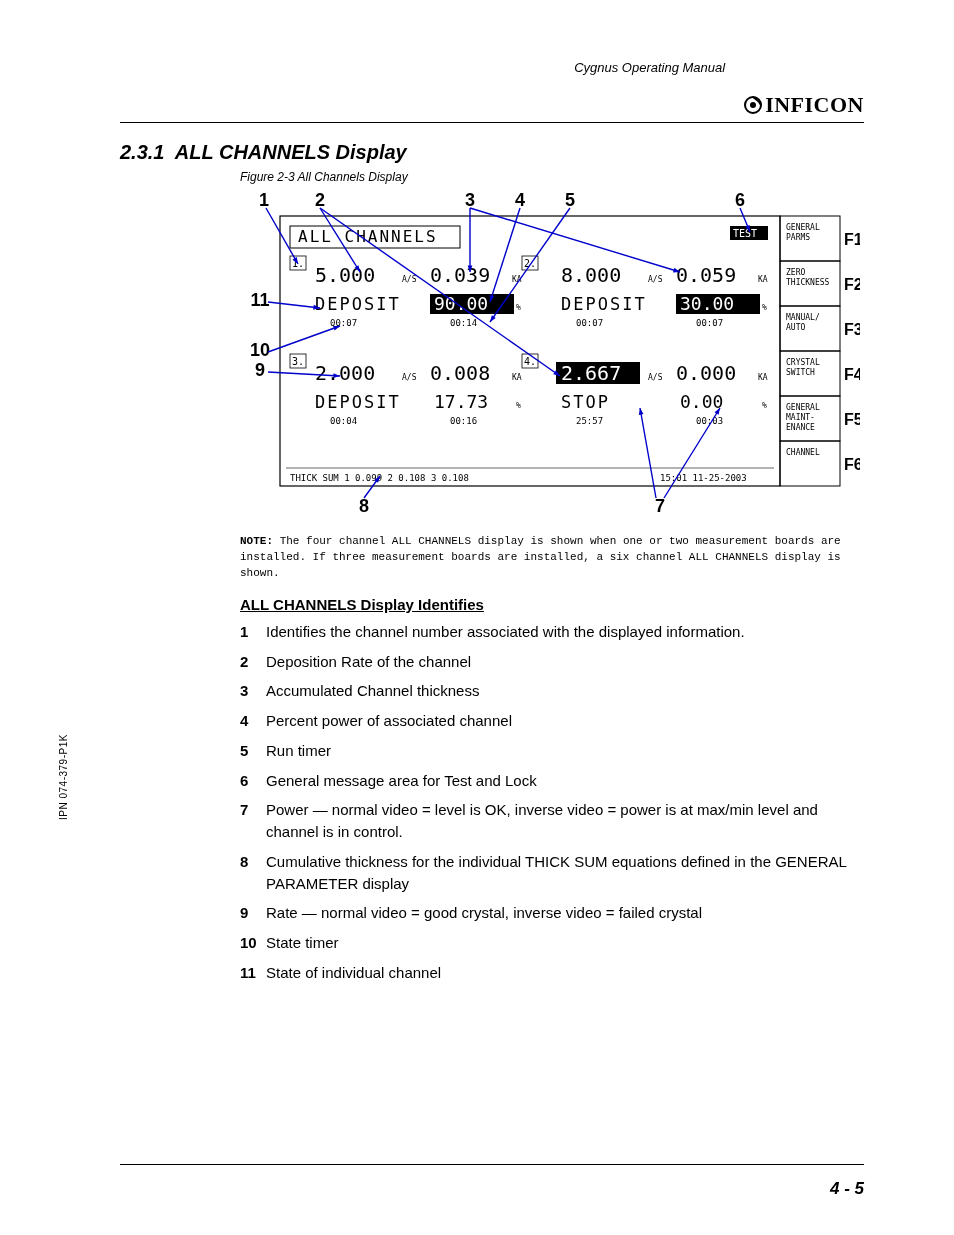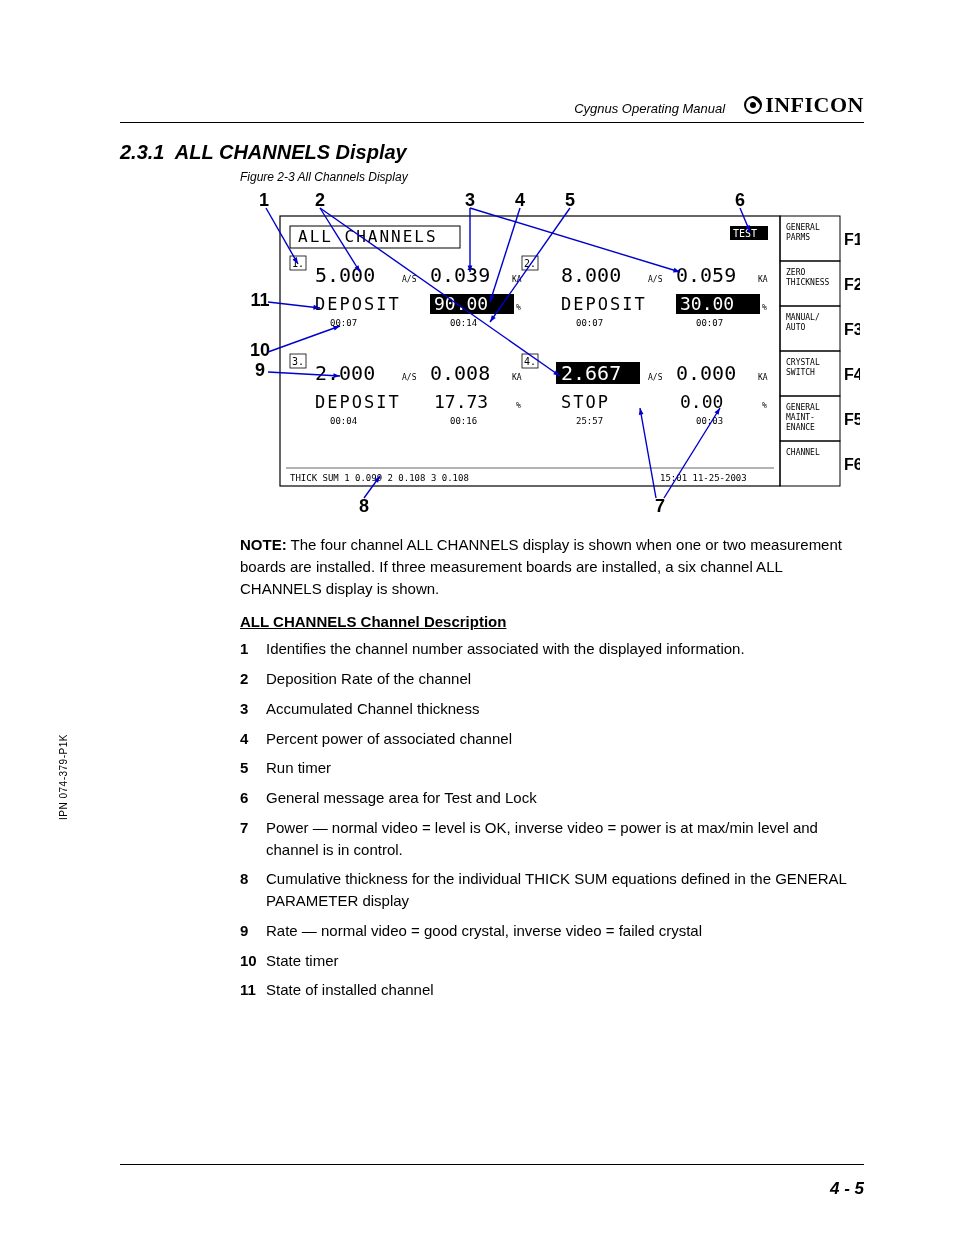--- a/index.html
+++ b/index.html
@@ -15,21 +15,21 @@
   }
   .page {
     padding: 60px 90px 60px 120px;
     position: relative;
     height: 100%;
     box-sizing: border-box;
   }
   .header {
     display: flex;
     justify-content: flex-end;
-    align-items: flex-end;
+    align-items: flex-start;
     gap: 18px;
     border-bottom: 1.5px solid #000;
     padding-bottom: 4px;
     margin-bottom: 18px;
   }
   .manual-title {
     font-style: italic;
     font-size: 13px;
     padding-bottom: 2px;
   }
@@ -57,22 +57,23 @@
     margin-bottom: 2px;
   }
 
   .figure {
     margin: 0 0 18px 120px;
   }
   .figure svg { display: block; }
 
   .note {
     margin: 12px 0 14px 120px;
-    font-size: 15px;
+    font-size: 11px;
     line-height: 1.45;
+    font-family: Liberation Mono, monospace;
   }
   .note .label { font-weight: bold; }
 
   .subhead {
     font-weight: bold;
     text-decoration: underline;
     font-size: 15px;
     margin: 0 0 8px 120px;
   }
 
@@ -263,21 +264,21 @@
         <line x1="230" y1="22" x2="440" y2="86" stroke="#00c" stroke-width="1.4"></line>
         <polygon points="440,86 433.0102717280959,86.37907609387123 434.40975341551183,81.78702680703779" fill="#00c"></polygon>
       </svg>
   </div>
 
   <p class="note">
     <span class="label">NOTE:</span>
     <span>The four channel ALL CHANNELS display is shown when one or two measurement boards are installed. If three measurement boards are installed, a six channel ALL CHANNELS display is shown.</span>
   </p>
 
-  <p class="subhead">ALL CHANNELS Channel Description</p>
+  <p class="subhead">ALL CHANNELS Display Identifies</p>
 
   <ol class="desc" id="desc-list">
       <li>
         <span class="num">1</span>
         <span class="txt">Identifies the channel number associated with the displayed information.</span>
       </li>
       <li>
         <span class="num">2</span>
         <span class="txt">Deposition Rate of the channel</span>
       </li>
@@ -308,20 +309,20 @@
       <li>
         <span class="num">9</span>
         <span class="txt">Rate — normal video = good crystal, inverse video = failed crystal</span>
       </li>
       <li>
         <span class="num">10</span>
         <span class="txt">State timer</span>
       </li>
       <li>
         <span class="num">11</span>
-        <span class="txt">State of installed channel</span>
+        <span class="txt">State of individual channel</span>
       </li>
     </ol>
 
   <div class="side-code">IPN 074-379-P1K</div>
   <div class="footer-rule"></div>
   <div class="page-num">4 - 5</div>
 </div>
 
 </body></html>

